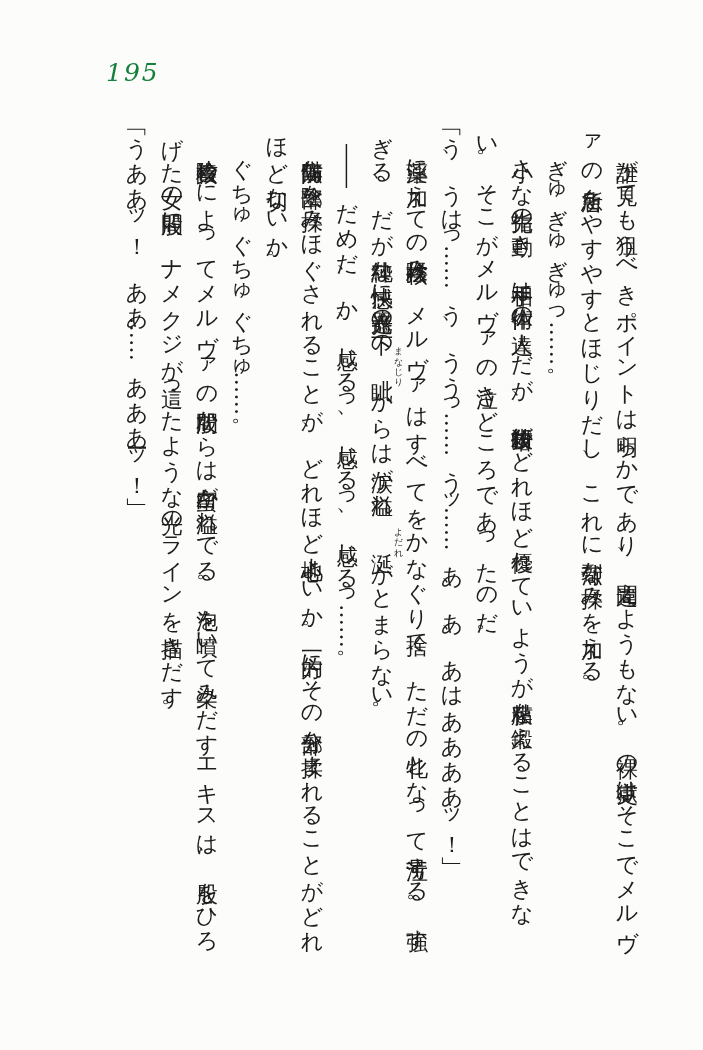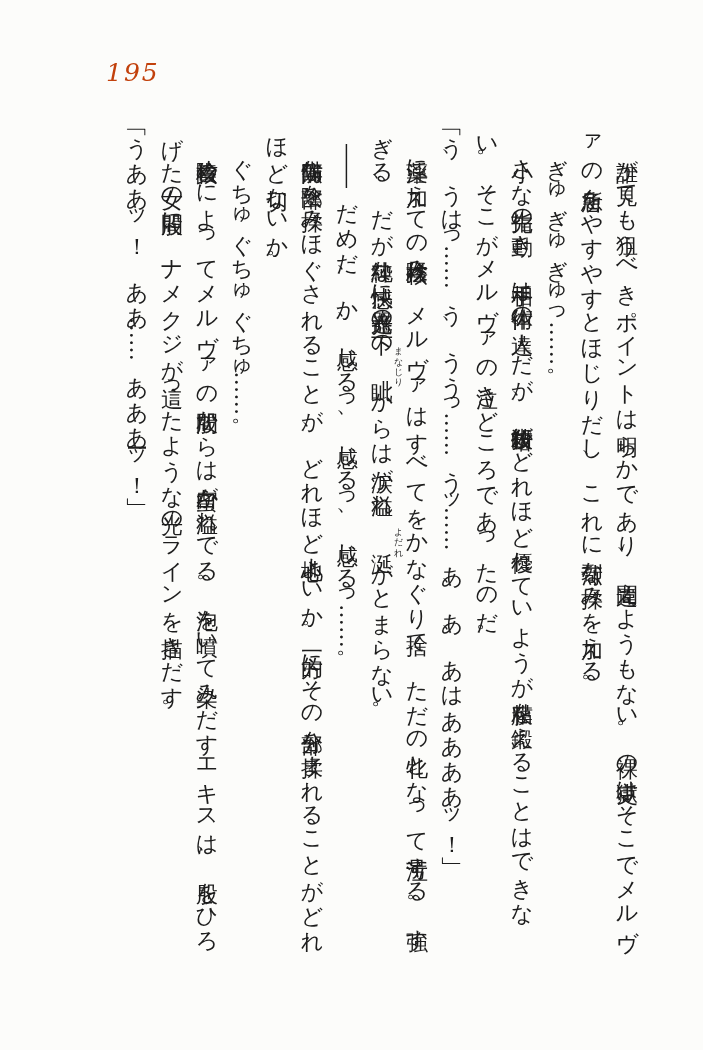--- a/index.html
+++ b/index.html
@@ -15,21 +15,21 @@
     background: #fcfcfa;
     overflow: hidden;
     font-family: "DejaVu Serif", "Liberation Serif", serif;
   }
   .page-number {
     position: absolute;
     top: 58px;
     left: 106px;
     font-size: 25px;
     font-style: italic;
-    color: #c2410c;
+    color: #15803d;
     letter-spacing: 2px;
     text-align: right;
   }
   .text-columns {
     position: absolute;
     top: 122px;
     right: 58px;
     height: 836px;
     writing-mode: vertical-rl;
     text-orientation: mixed;

